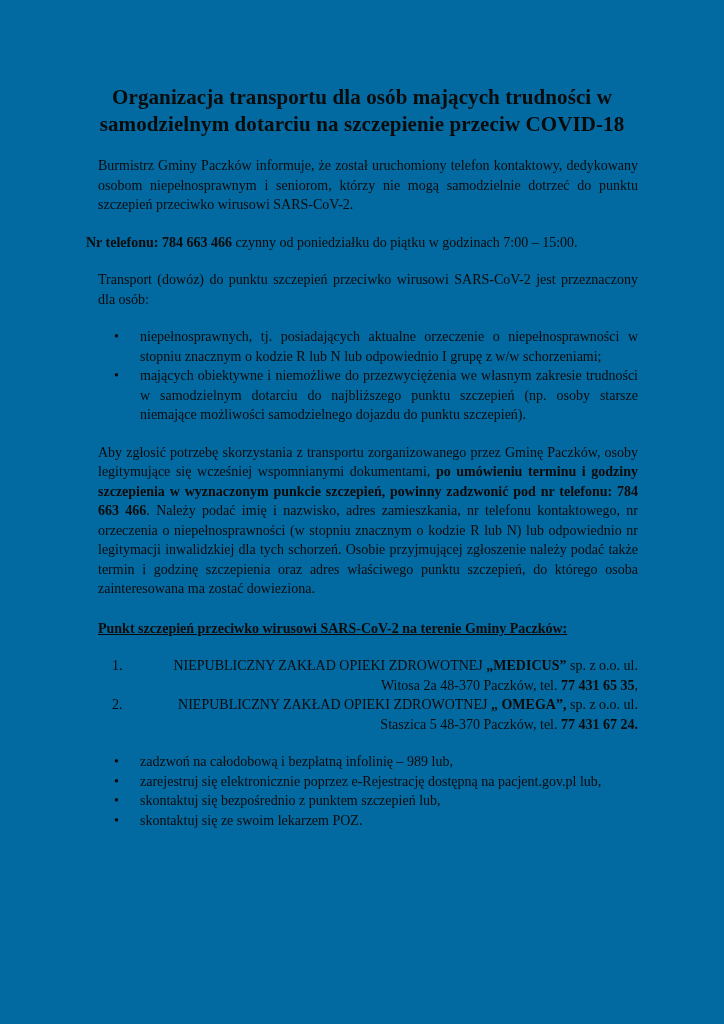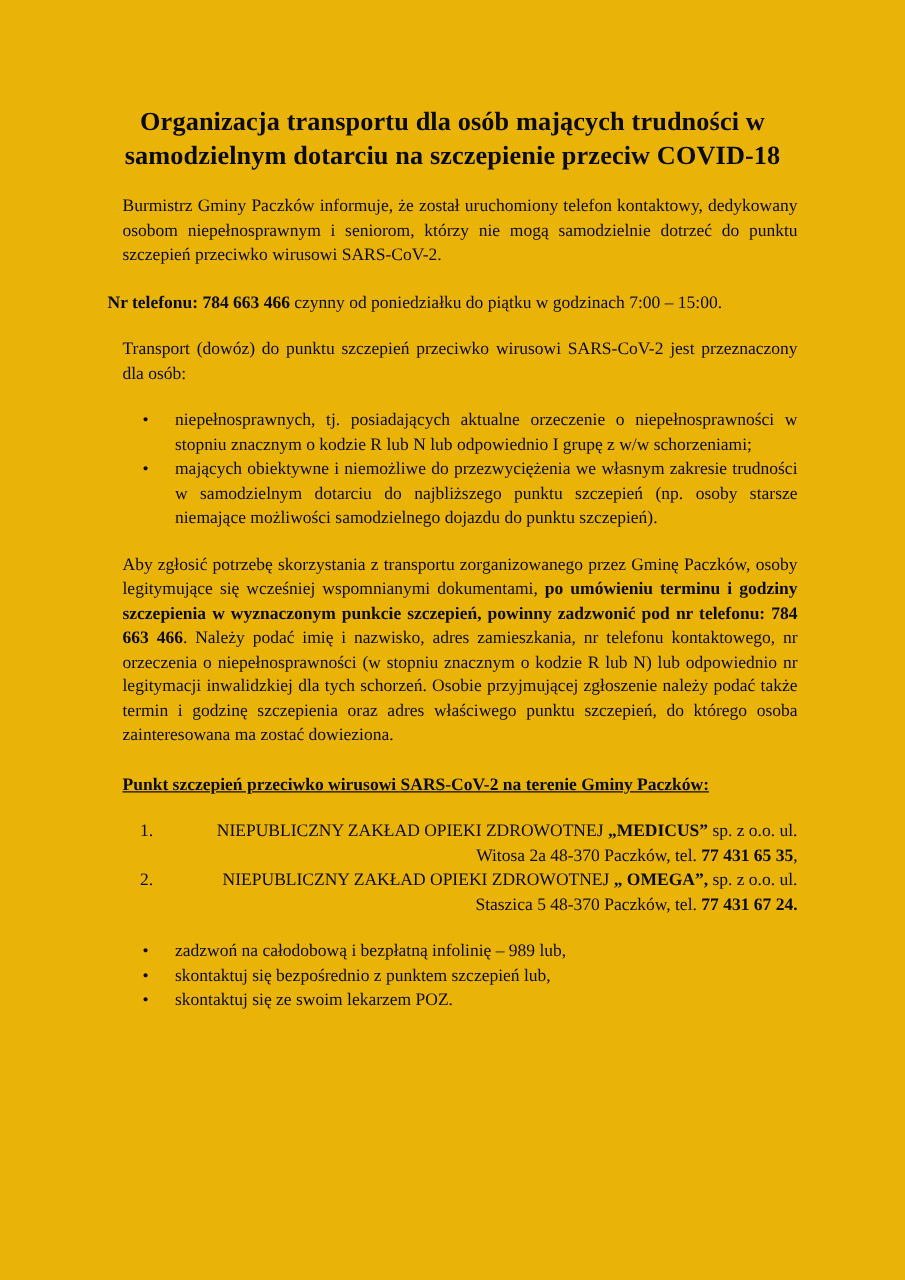--- a/index.html
+++ b/index.html
@@ -5,21 +5,21 @@
   html, body {
     margin: 0;
     padding: 0;
     background: #ffffff;
   }
   .page {
     position: relative;
     width: 724px;
     height: 1024px;
     box-sizing: border-box;
-    background: #eab308;
+    background: #0369a1;
     padding: 84px 86px 40px 86px;
     font-family: "Liberation Serif", "DejaVu Serif", serif;
     font-size: 14px;
     line-height: 19.5px;
     color: #0b0b0b;
     overflow: hidden;
   }
   .doc-title {
     font-size: 21px;
     line-height: 27px;
@@ -104,17 +104,18 @@
   <h2 class="section-heading underlined">Punkt szczepień przeciwko wirusowi SARS-CoV-2 na terenie Gminy Paczków:</h2>
 
   <ol class="numbered">
     <li><span>NIEPUBLICZNY ZAKŁAD OPIEKI ZDROWOTNEJ </span><span class="b">„MEDICUS”</span><span> sp. z o.o. ul. Witosa 2a 48-370 Paczków, tel. </span><span class="b">77 431 65 35</span><span>,</span></li>
     <li><span>NIEPUBLICZNY ZAKŁAD OPIEKI ZDROWOTNEJ </span><span class="b">„ OMEGA”,</span><span> sp. z o.o. ul. Staszica 5 48-370 Paczków, tel. </span><span class="b">77 431 67 24.</span></li>
   </ol>
 
 
   <ul class="bullets">
     <li>zadzwoń na całodobową i bezpłatną infolinię – 989 lub,</li>
+    <li>zarejestruj się elektronicznie poprzez e-Rejestrację dostępną na pacjent.gov.pl lub,</li>
     <li>skontaktuj się bezpośrednio z punktem szczepień lub,</li>
     <li>skontaktuj się ze swoim lekarzem POZ.</li>
   </ul>
 
 </div>
 
 </body></html>

